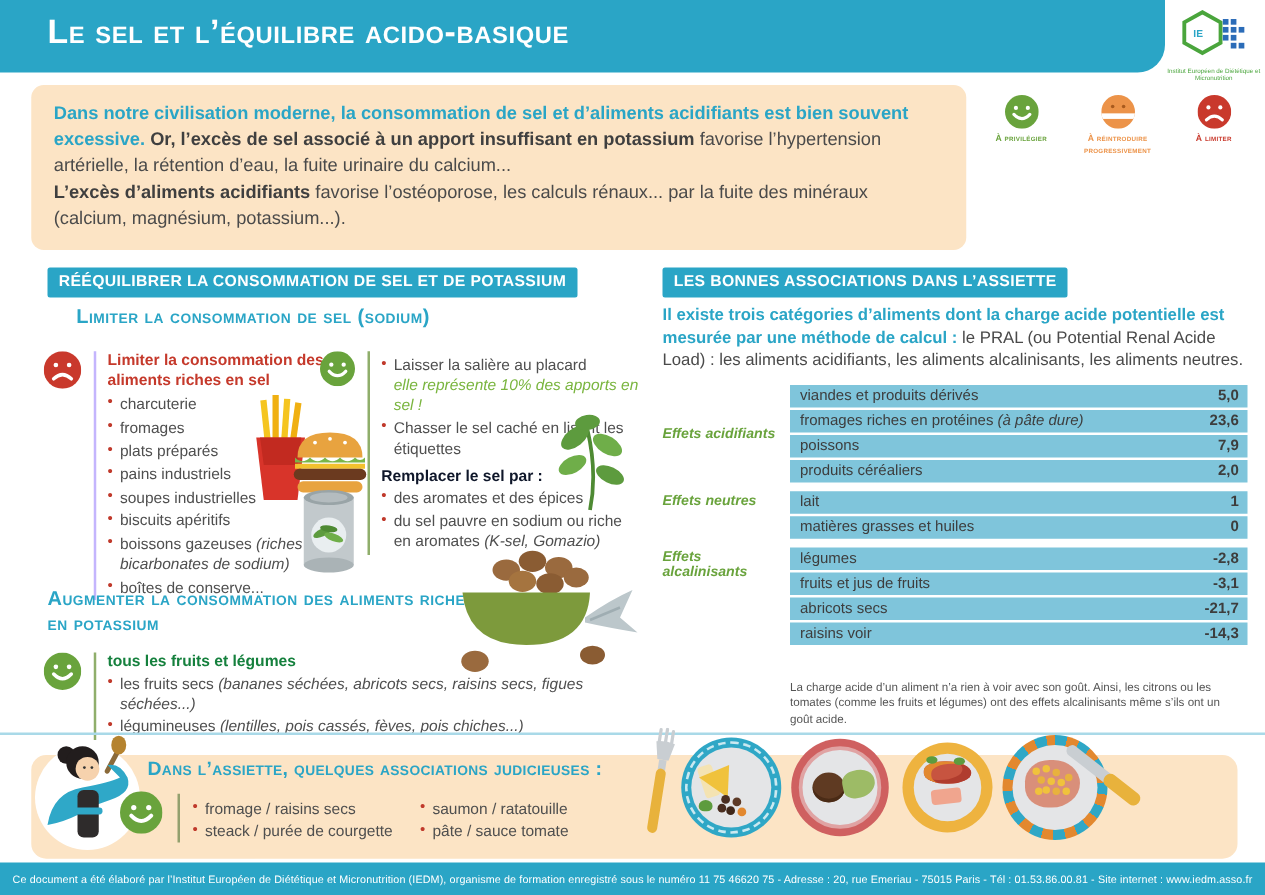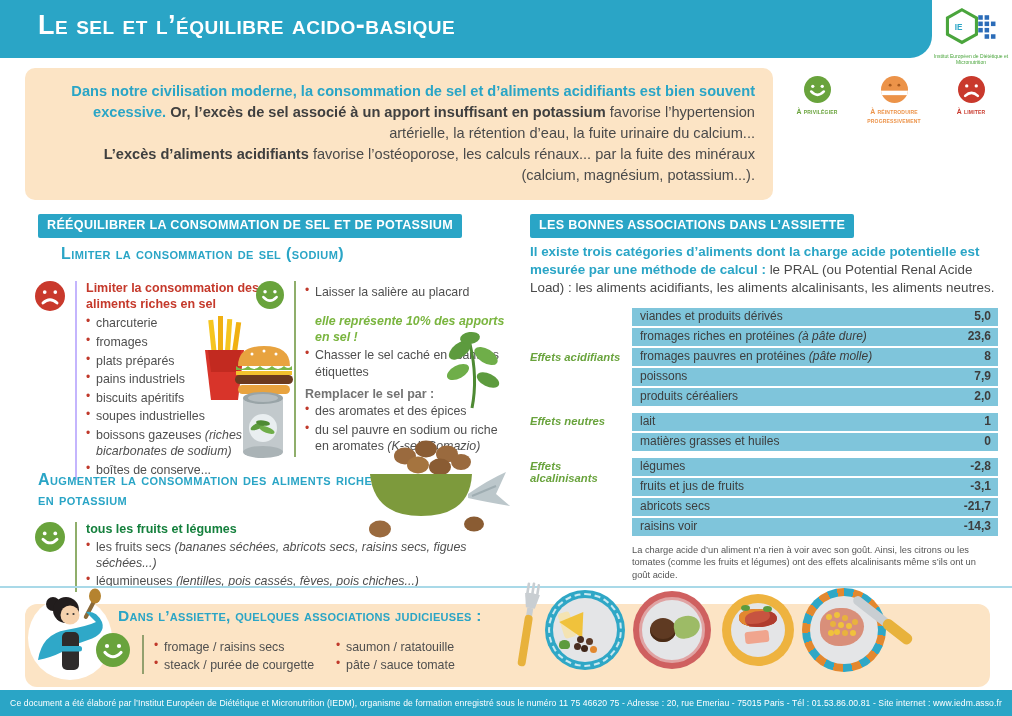--- a/index.html
+++ b/index.html
@@ -18,21 +18,21 @@
     position:absolute; left:38px; top:10px; color:#fff; font-weight:bold;
     font-size:27px; letter-spacing:.5px; font-variant:small-caps;
   }
   #logo { position:absolute; left:933px; top:5px; width:76px; text-align:center; }
   #logo-tagline { font-size:5px; color:#4aa53c; margin-top:1px; line-height:1.1; }
 
   
   #intro-box {
     position:absolute; left:25px; top:68px; width:748px; height:132px;
     background:#fce4c5; border-radius:10px; padding:13px 18px;
-    font-size:14.6px; line-height:1.44; color:#4a4a4a;text-align:right;
+    font-size:14.6px; line-height:1.44; color:#4a4a4a;
   }
   .teal-bold { color:#2aa5c6; font-weight:bold; }
   #intro-box b { color:#3f3f3f; }
 
   
   #legend { position:absolute; left:780px; top:76px; width:228px; display:flex; justify-content:space-between; }
   .legend-item { width:74px; text-align:center; }
   .legend-item .face { margin:0 auto; }
   .legend-label { margin-top:5px; font-size:6.9px; font-weight:bold; font-variant:small-caps; letter-spacing:.2px; line-height:1.25; }
 
@@ -48,29 +48,29 @@
     position:absolute; color:#2aa5c6; font-weight:bold; font-size:16px;
     font-variant:small-caps; letter-spacing:.4px; line-height:1.25;
   }
 
   
   .block { position:absolute; display:flex; align-items:flex-start; }
   .block .face-col { flex:0 0 auto; margin-right:10px; }
   .vline-red { border-left:2px solid #c4b5fd; padding-left:9px; }
   .vline-green { border-left:2px solid #8fae6b; padding-left:9px; }
   .blk-title-red { color:#c5392b; font-weight:bold; font-size:12.5px; line-height:1.25; margin-bottom:3px; }
-  .blk-subhead-green { color:#737373; font-weight:bold; font-size:12.5px; margin:7px 0 2px; }
+  .blk-subhead-green { color:#0f172a; font-weight:bold; font-size:12.5px; margin:7px 0 2px; }
   ul.plain { list-style:none; }
   ul.plain li {
     position:relative; padding-left:10px; font-size:12.4px; line-height:1.3;
     margin:2.5px 0; color:#4f4f4f;
   }
   ul.plain li::before { content:"•"; position:absolute; left:0; top:-1px; color:#c0392b; font-size:12px; }
   ul.plain em { font-style:italic; }
-  .note-green { display:block; color:#7ab53f; font-weight:bold; font-style:italic;margin-top:13px; }
+  .note-green { display:block; color:#7ab53f; font-weight:normal; font-style:italic; }
   .lead-green { color:#15803d; font-weight:bold; font-size:12.5px; margin-bottom:2px; }
   .gap-list li { margin-bottom:8px; }
 
   
   #right-intro { position:absolute; left:530px; top:243px; width:470px; font-size:13.4px; line-height:1.33; color:#4a4a4a; }
 
   #pral-table { position:absolute; left:530px; top:306px; width:468px; }
   .t-head { display:flex; justify-content:space-between; align-items:flex-end; margin-left:102px; border-bottom:2px solid #2aa5c6; padding:0 2px 3px 6px; }
   .t-head-left { color:#2aa5c6; font-weight:bold; font-size:11.6px; text-transform:uppercase; letter-spacing:.3px; }
   .t-head-right { color:#2aa5c6; font-weight:bold; font-size:11.6px; }
@@ -228,22 +228,22 @@
         <path d="M9 25 Q17 17.5 25 25" stroke="#fff" stroke-width="3.2" fill="none" stroke-linecap="round"></path>
       </svg>
     </div>
     <div class="vline-red">
       <div class="blk-title-red">Limiter la consommation des aliments riches en sel</div>
       <ul class="plain">
         <li><span>charcuterie</span></li>
         <li><span>fromages</span></li>
         <li><span>plats préparés</span></li>
         <li><span>pains industriels</span></li>
+        <li><span>soupes industrielles</span></li>
         <li><span>biscuits apéritifs</span></li>
-        <li><span>soupes industrielles</span></li>
         <li style="width:178px"><span>boissons gazeuses </span><em>(riches en bicarbonates de sodium)</em></li>
         <li><span>boîtes de conserve...</span></li>
       </ul>
     </div>
   </div>
 
   <svg class="illus" style="left:182px; top:310px;" width="112" height="92" viewBox="0 0 112 92">
     <g>
       <rect x="28" y="10" width="5" height="34" fill="#f5c520" transform="rotate(-6 30 27)"></rect>
       <rect x="36" y="6" width="5" height="38" fill="#f0b012"></rect>
@@ -355,24 +355,20 @@
       <div class="g-rows">
         <div class="t-row">
             <span class="t-label"><span>viandes et produits dérivés</span></span>
             <span class="t-val">5,0</span>
           </div>
         <div class="t-row">
             <span class="t-label"><span>fromages riches en protéines </span><em>(à pâte dure)</em></span>
             <span class="t-val">23,6</span>
           </div>
         <div class="t-row">
-            <span class="t-label"><span>fromages pauvres en protéines </span><em>(pâte molle)</em></span>
-            <span class="t-val">8</span>
-          </div>
-        <div class="t-row">
             <span class="t-label"><span>poissons</span></span>
             <span class="t-val">7,9</span>
           </div>
         <div class="t-row">
             <span class="t-label"><span>produits céréaliers</span></span>
             <span class="t-val">2,0</span>
           </div>
       </div>
     </div>
 

